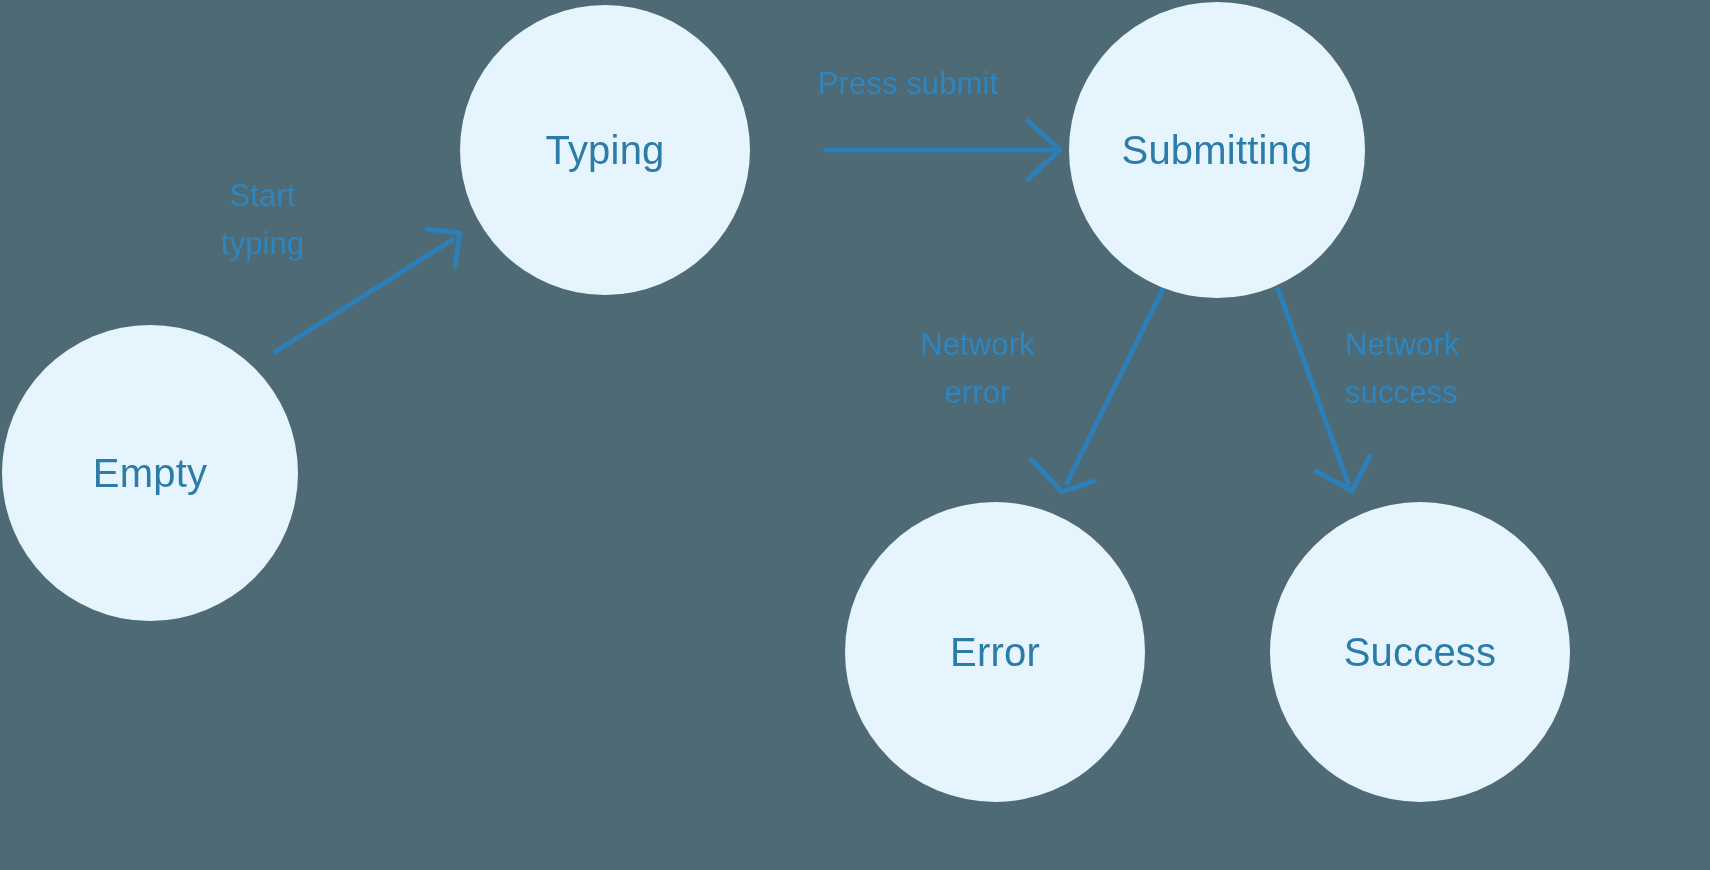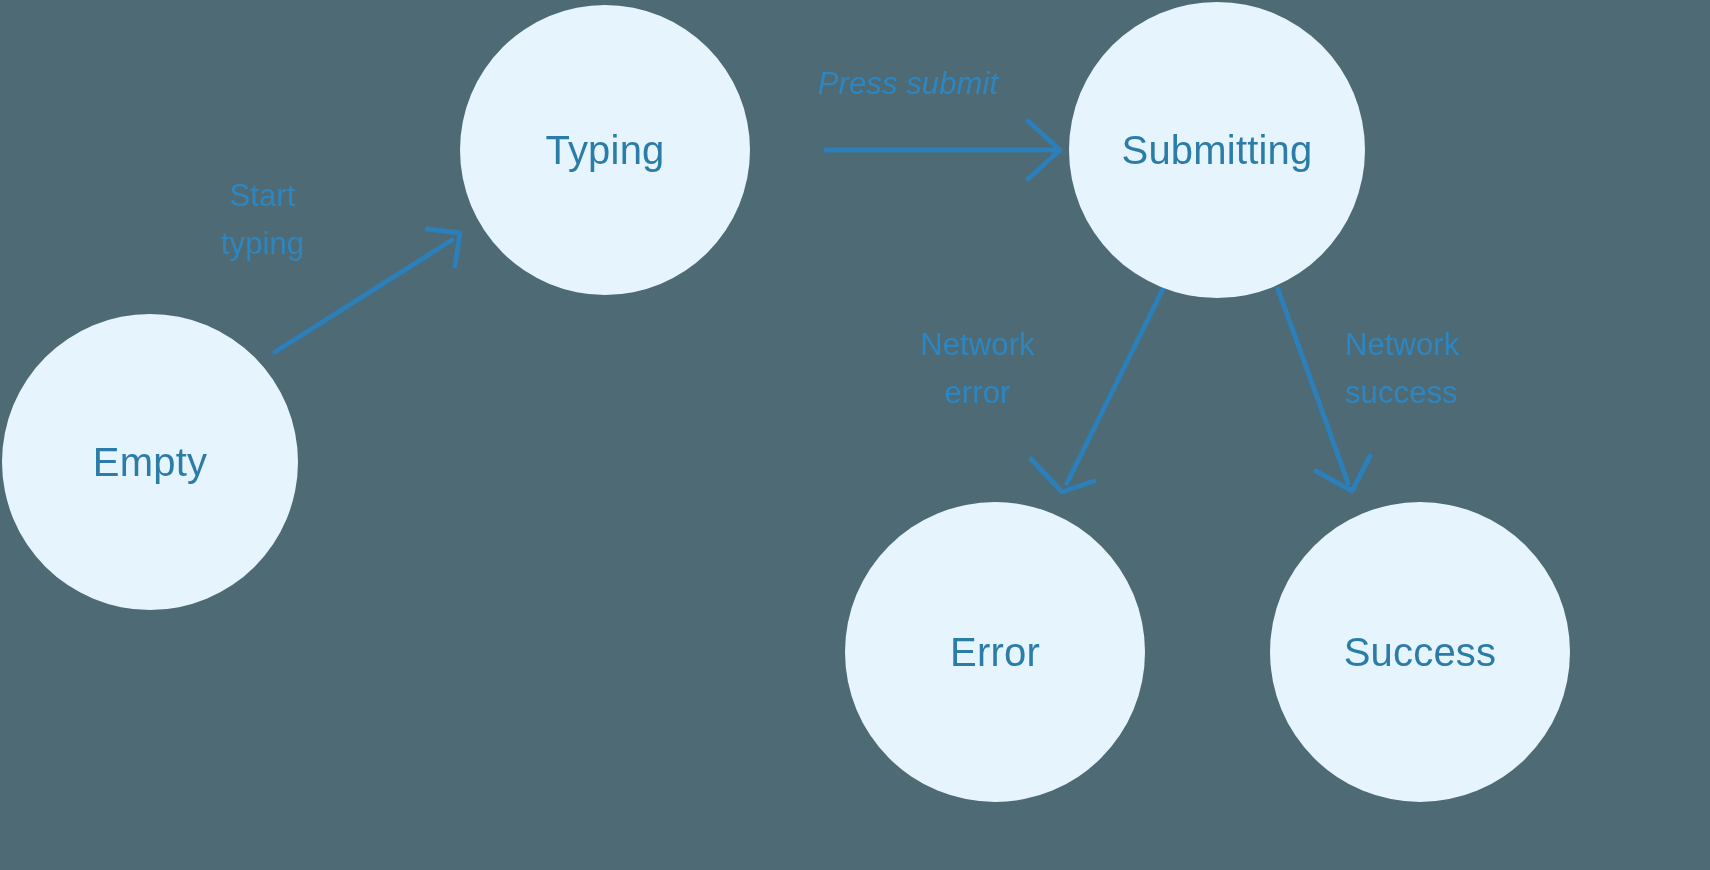--- a/index.html
+++ b/index.html
@@ -79,21 +79,21 @@
       <line x1="1163" y1="289" x2="1067" y2="483" stroke="#2C7FB8" stroke-width="5" stroke-linecap="round"></line>
       <polyline points="1031,459 1062,492 1094,481" fill="none" stroke="#2C7FB8" stroke-width="5" stroke-linecap="round" stroke-linejoin="round"></polyline>
     </g>
 
     <g>
       <line x1="1278" y1="289" x2="1348" y2="483" stroke="#2C7FB8" stroke-width="5" stroke-linecap="round"></line>
       <polyline points="1316,471 1352,491 1370,456" fill="none" stroke="#2C7FB8" stroke-width="5" stroke-linecap="round" stroke-linejoin="round"></polyline>
     </g>
   </svg>
 
-  <div class="state-node" style="left:2px; top:314px; width:296px; height:296px;">
+  <div class="state-node" style="left:2px; top:325px; width:296px; height:296px;">
     <span class="state-node-label">Empty</span>
   </div>
 
   <div class="state-node" style="left:460px; top:5px; width:290px; height:290px;">
     <span class="state-node-label">Typing</span>
   </div>
 
   <div class="state-node" style="left:1069px; top:2px; width:296px; height:296px;">
     <span class="state-node-label">Submitting</span>
   </div>
@@ -102,21 +102,21 @@
     <span class="state-node-label">Error</span>
   </div>
 
   <div class="state-node" style="left:1270px; top:502px; width:300px; height:300px;">
     <span class="state-node-label">Success</span>
   </div>
 
   <div class="edge-label align-right" style="left:170px; top:172px; width:185px;">Start
 typing</div>
 
-  <div class="edge-label" style="left:768px; top:60px; width:280px;font-style:italic;">Press submit</div>
+  <div class="edge-label" style="left:768px; top:60px; width:280px;">Press submit</div>
 
   <div class="edge-label align-right" style="left:880px; top:321px; width:195px;">Network
 error</div>
 
   <div class="edge-label align-left" style="left:1345px; top:321px; width:230px;">Network
 success</div>
 
 </div>
 
 </body></html>

